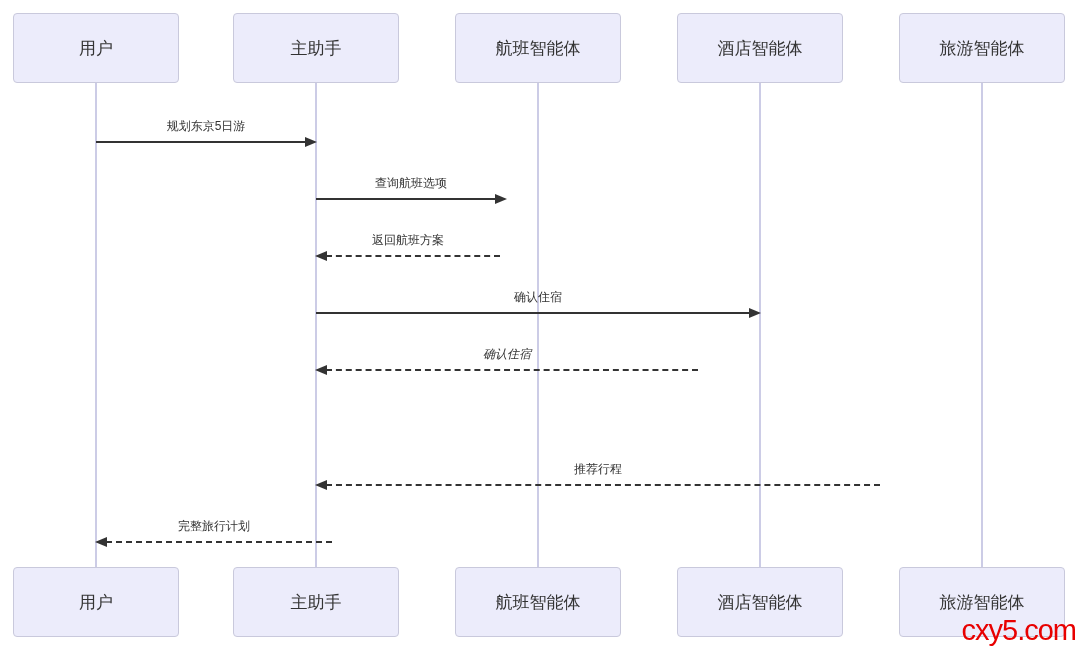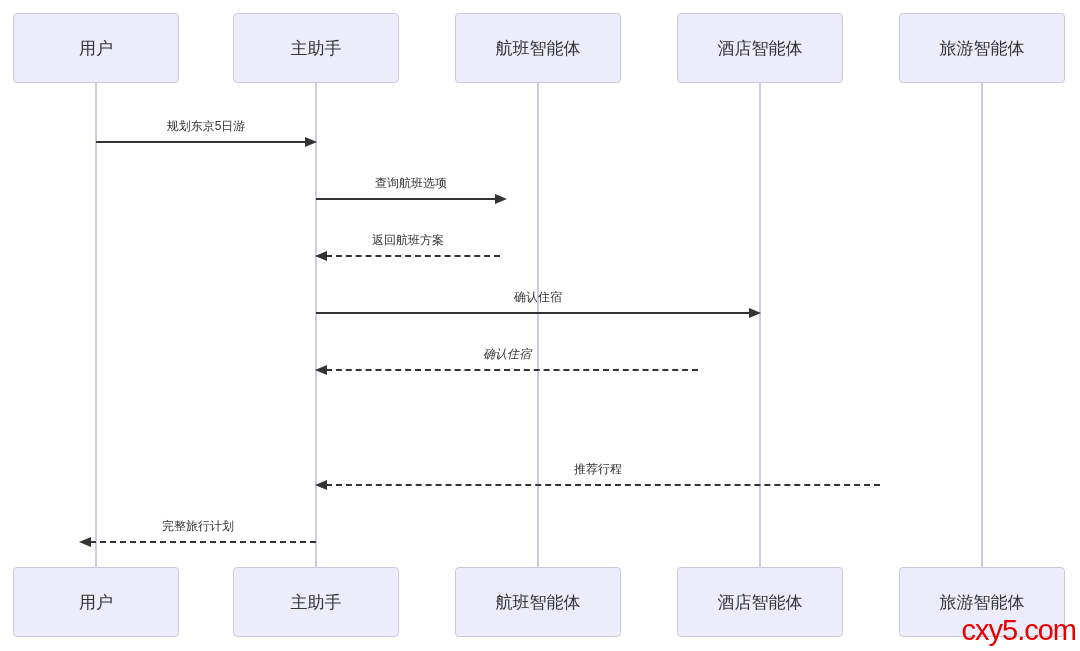--- a/index.html
+++ b/index.html
@@ -126,21 +126,21 @@
     <div class="msg-arrow"></div>
   </div>
 
 
   <div class="message dashed to-left" style="left:316px; top:456px; width:564px;">
     <div class="msg-label">推荐行程</div>
     <div class="msg-line"></div>
     <div class="msg-arrow"></div>
   </div>
 
-  <div class="message dashed to-left" style="left:80px; top:513px; width:236px;">
+  <div class="message dashed to-left" style="left:96px; top:513px; width:236px;">
     <div class="msg-label">完整旅行计划</div>
     <div class="msg-line"></div>
     <div class="msg-arrow"></div>
   </div>
 
   <div id="watermark">cxy5.com</div>
 
 </div>
 
 </body></html>

